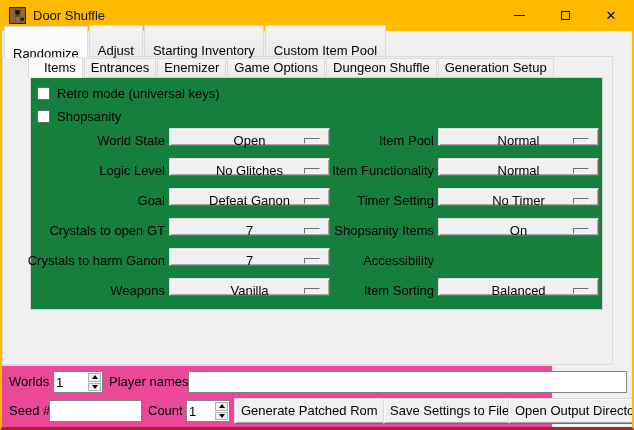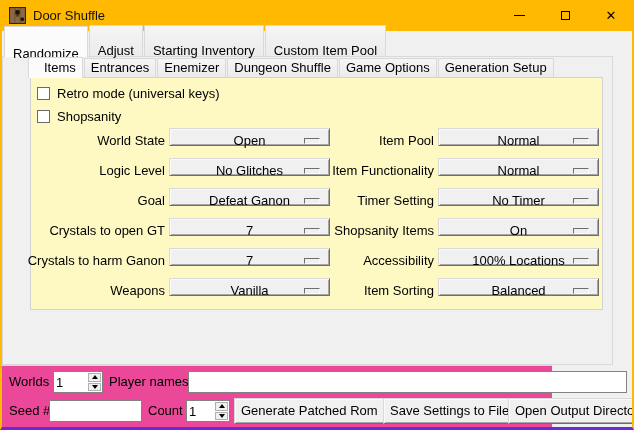--- a/index.html
+++ b/index.html
@@ -2,21 +2,21 @@
 <html><head>
 <meta charset="utf-8">
 <style>
   * { margin:0; padding:0; box-sizing:border-box; }
   html,body { background:#888; }
   body { font-family:"Liberation Sans", sans-serif; color:#000; }
 
   .window {
     position:relative; width:634px; height:430px; margin:0;
     background:#f0f0f0; overflow:hidden;
-    border-left:2px solid #ffb900; border-right:2px solid #ffb900; border-bottom:3px solid #6d28d9;
+    border-left:2px solid #ffb900; border-right:2px solid #ffb900; border-bottom:3px solid #b91c1c;
   }
 
   
   .titlebar { position:absolute; left:-2px; top:0; width:634px; height:31px; background:#ffb900; }
   .app-icon { position:absolute; left:9px; top:7px; width:17px; height:17px; }
   .title-text { position:absolute; left:33px; top:0; height:31px; line-height:31px; font-size:13px; color:#111; white-space:nowrap; }
   .caption-btn { position:absolute; top:0; width:46px; height:31px; display:flex; align-items:center; justify-content:center; }
   .btn-min { right:92px; } .btn-max { right:46px; } .btn-close { right:0; }
   .glyph-min { width:11px; height:0; border-top:1px solid #000; display:block; }
   .glyph-max { width:9px; height:9px; border:1px solid #000; display:block; }
@@ -32,21 +32,21 @@
     border:1px solid #d9d9d9; border-bottom:none;
     height:21px; line-height:20px; margin-right:1px;
   }
   .tabs-inner .tab { height:19px; line-height:18px; padding:0 6px; }
   .tab.selected { background:#fbfbfb; height:24px; line-height:23px; margin-bottom:-1px; z-index:5; }
   .tabs-inner .tab.selected { height:21px; line-height:20px;padding-left:15px; }
 
   .page-outer { position:absolute; left:0px; top:56px; width:611px; height:309px; background:#f0f0f0; border:1px solid #d9d9d9; z-index:1; }
 
   
-  .items-frame { position:absolute; left:28px; top:77px; width:573px; height:233px; border:1px solid #d2d2d2; background:#fef9c3; z-index:2; }
+  .items-frame { position:absolute; left:28px; top:77px; width:573px; height:233px; border:1px solid #d2d2d2; background:#15803d; z-index:2; }
   .chk-row { position:absolute; left:0; height:16px; display:flex; align-items:center; }
   .chk-box { position:absolute; left:6px; top:1px; width:13px; height:13px; background:#fff; border:1px solid #6a6a6a; }
   .chk-label { position:absolute; left:26px; top:0; font-size:13px; line-height:16px; white-space:nowrap; }
 
   .opt-row { position:absolute; left:0; width:100%; height:25px; }
   .opt-label { position:absolute; top:0; font-size:13px; line-height:25px; white-space:nowrap; }
   .opt-label.col-left { right:437px; }
   .opt-label.col-right { right:168px; }
   .opt-btn {
     position:absolute; top:0; width:161px; height:18px; background:#f0f0f0;
@@ -111,22 +111,22 @@
     <div class="tab selected">Randomize</div>
     <div class="tab">Adjust</div>
     <div class="tab">Starting Inventory</div>
     <div class="tab">Custom Item Pool</div>
   </div>
 
   <div class="tabs-row tabs-inner">
     <div class="tab selected">Items</div>
     <div class="tab">Entrances</div>
     <div class="tab">Enemizer</div>
+    <div class="tab">Game Options</div>
     <div class="tab">Dungeon Shuffle</div>
-    <div class="tab">Game Options</div>
     <div class="tab">Generation Setup</div>
   </div>
 
   <div class="items-frame">
 
     <div class="chk-row" style="top:8px;">
       <span class="chk-box"></span>
       <span class="chk-label">Retro mode (universal keys)</span>
     </div>
     <div class="chk-row" style="top:31px;">
@@ -159,21 +159,20 @@
       <span class="opt-label col-left">Crystals to open GT</span>
       <div class="opt-btn col-left"><span>7</span><span class="opt-ind"></span></div>
       <span class="opt-label col-right">Shopsanity Items</span>
       <div class="opt-btn col-right"><span>On</span><span class="opt-ind"></span></div>
     </div>
 
     <div class="opt-row" style="top:170px;">
       <span class="opt-label col-left">Crystals to harm Ganon</span>
       <div class="opt-btn col-left"><span>7</span><span class="opt-ind"></span></div>
       <span class="opt-label col-right">Accessibility</span>
-      <div class="opt-btn col-right"><span>100% Locations</span><span class="opt-ind"></span></div>
     </div>
 
     <div class="opt-row" style="top:200px;">
       <span class="opt-label col-left">Weapons</span>
       <div class="opt-btn col-left"><span>Vanilla</span><span class="opt-ind"></span></div>
       <span class="opt-label col-right">Item Sorting</span>
       <div class="opt-btn col-right"><span>Balanced</span><span class="opt-ind"></span></div>
     </div>
   </div>
 

